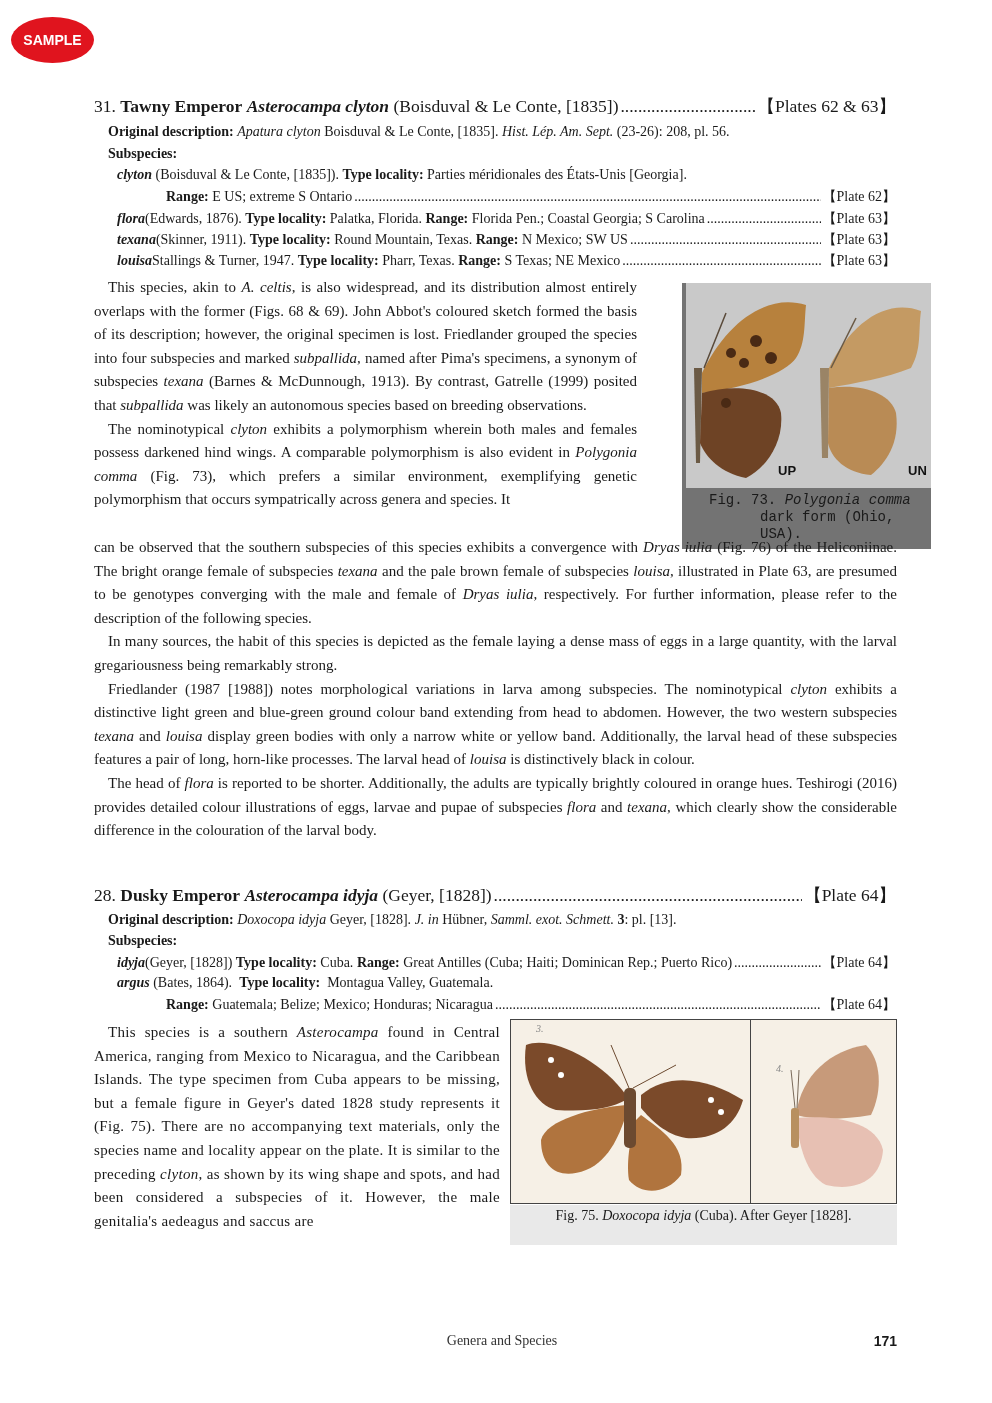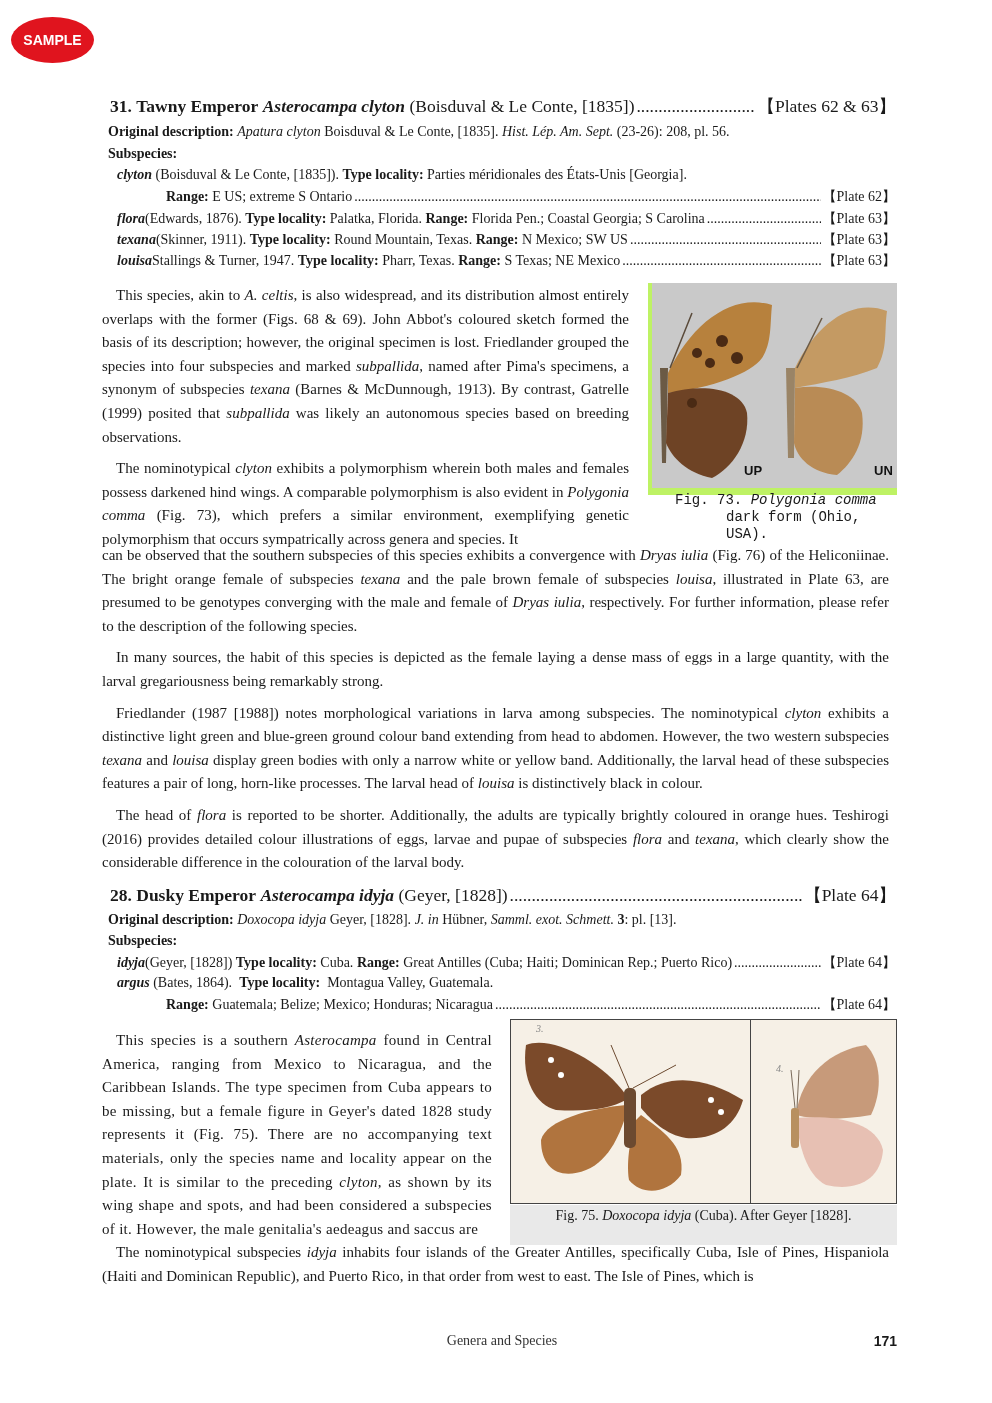--- a/index.html
+++ b/index.html
@@ -3,34 +3,34 @@
 <meta charset="utf-8">
 <style>
   html, body { margin: 0; padding: 0; background: #ffffff; }
   body { width: 992px; height: 1403px; position: relative; overflow: hidden;
          font-family: "Liberation Serif", "DejaVu Serif", serif; color: #1a1a1a; }
   .sample-badge { position: absolute; left: 11px; top: 17px; width: 83px; height: 46px;
          border-radius: 50%; background: #e0141e; color: #fff; font-family: "Liberation Sans", sans-serif;
          font-weight: bold; font-size: 14px; display: flex; align-items: center; justify-content: center; }
   .abs { position: absolute; }
   .sp-title { left: 94px; width: 802px; font-size: 17.5px; display: flex; align-items: baseline; white-space: nowrap; }
-  .sp-title .num { font-weight: bold; margin-left: 16px; }
+  .sp-title .num { font-weight: normal; }
   .sp-title .dots { flex: 1; overflow: hidden; margin: 0 2px; }
   .sp-title .dots::after { content: "........................................................................................................................................................................................................................"; letter-spacing: 0px; }
   .meta { font-size: 14px; white-space: nowrap; }
   .row { left: 117px; width: 779px; display: flex; align-items: baseline; white-space: nowrap; font-size: 14px; }
   .row .dots { flex: 1; overflow: hidden; margin: 0 2px; }
   .row .dots::after { content: "...................................................................................................................................................................................................................................................................................................................................."; }
   .row.indent { left: 166px; width: 730px; }
   b { font-weight: bold; }
   i { font-style: italic; }
   .bi { font-weight: bold; font-style: italic; }
   .para { font-size: 15px; line-height: 23.6px; text-align: justify; }
-  .para p { margin: 8px; text-indent: 14px; }
-  .fig73 { left: 648px; top: 283px; width: 249px; height: 212px; background: #bef264; }
+  .para p { margin: 0; text-indent: 14px; }
+  .fig73 { left: 682px; top: 283px; width: 249px; height: 266px; background: #737373; }
   .fig73 .photo { position: absolute; left: 4px; top: 0px; width: 245px; height: 205px; background: #c8c8c8; }
   .fig73 .cap { position: absolute; left: 0; top: 209px; width: 249px; font-size: 14px; line-height: 17px; font-family: Liberation Mono, monospace; }
   .fig75 { left: 510px; top: 1019px; width: 387px; height: 208px; }
   .fig75 .frame { position: absolute; left: 0; top: 0; width: 385px; height: 183px; border: 1px solid #444; background: #f5efe6; }
   .fig75 .divider { position: absolute; left: 239px; top: 0; width: 1px; height: 183px; background: #444; }
   .fig75 .cap { position: absolute; left: 0; top: 186px; width: 387px; height: 40px; background: #e9e9e9; font-size: 14px; text-align: center; line-height: 22px; }
   .label-up, .label-un { position: absolute; font-family: "Liberation Sans", sans-serif; font-weight: bold; font-size: 13px; color: #111; }
   .footer-center { left: 392px; width: 220px; text-align: center; top: 1333px; font-size: 14px; color: #333; }
   .footer-page { left: 850px; width: 47px; text-align: right; top: 1333px; font-family: "Liberation Sans", sans-serif; font-weight: bold; font-size: 14px; }
 </style>
@@ -170,17 +170,16 @@
         <line x1="286" y1="88" x2="288" y2="50" stroke="#7a6a5a" stroke-width="1"></line>
     </svg>
     <div class="divider"></div>
   </div>
   <div class="cap">
     <span>Fig. 75. </span><i>Doxocopa idyja</i><span> (Cuba). After Geyer [1828].</span>
   </div>
 </div>
 
 <div class="abs para" style="left:94px; top:1233px; width:803px;">
-    <p>The nominotypical subspecies <i>idyja</i> inhabits four islands of the Greater Antilles, specifically Cuba, Isle of Pines, Hispaniola (Haiti and Dominican Republic), and Puerto Rico, in that order from west to east. The Isle of Pines, which is</p>
   </div>
 
 <div class="abs footer-center">Genera and Species</div>
 <div class="abs footer-page">171</div>
 
 </body></html>

